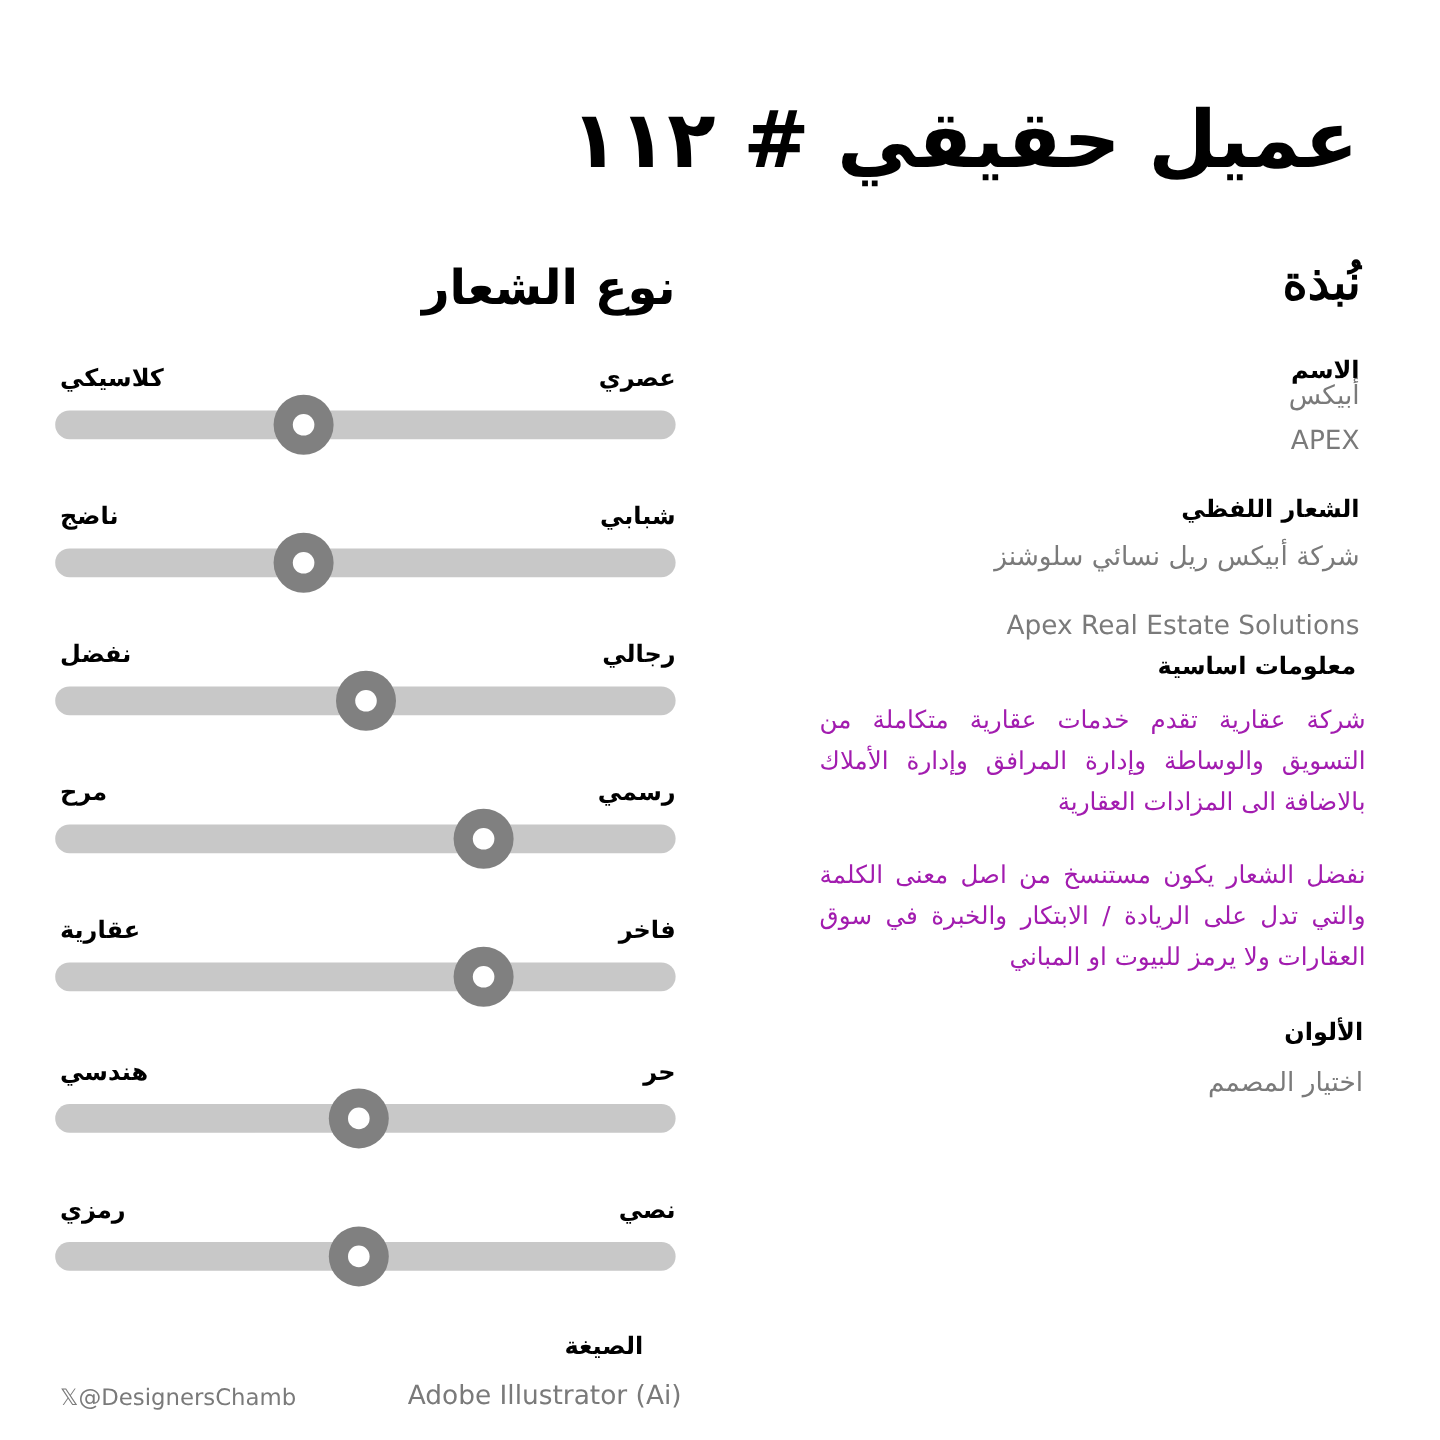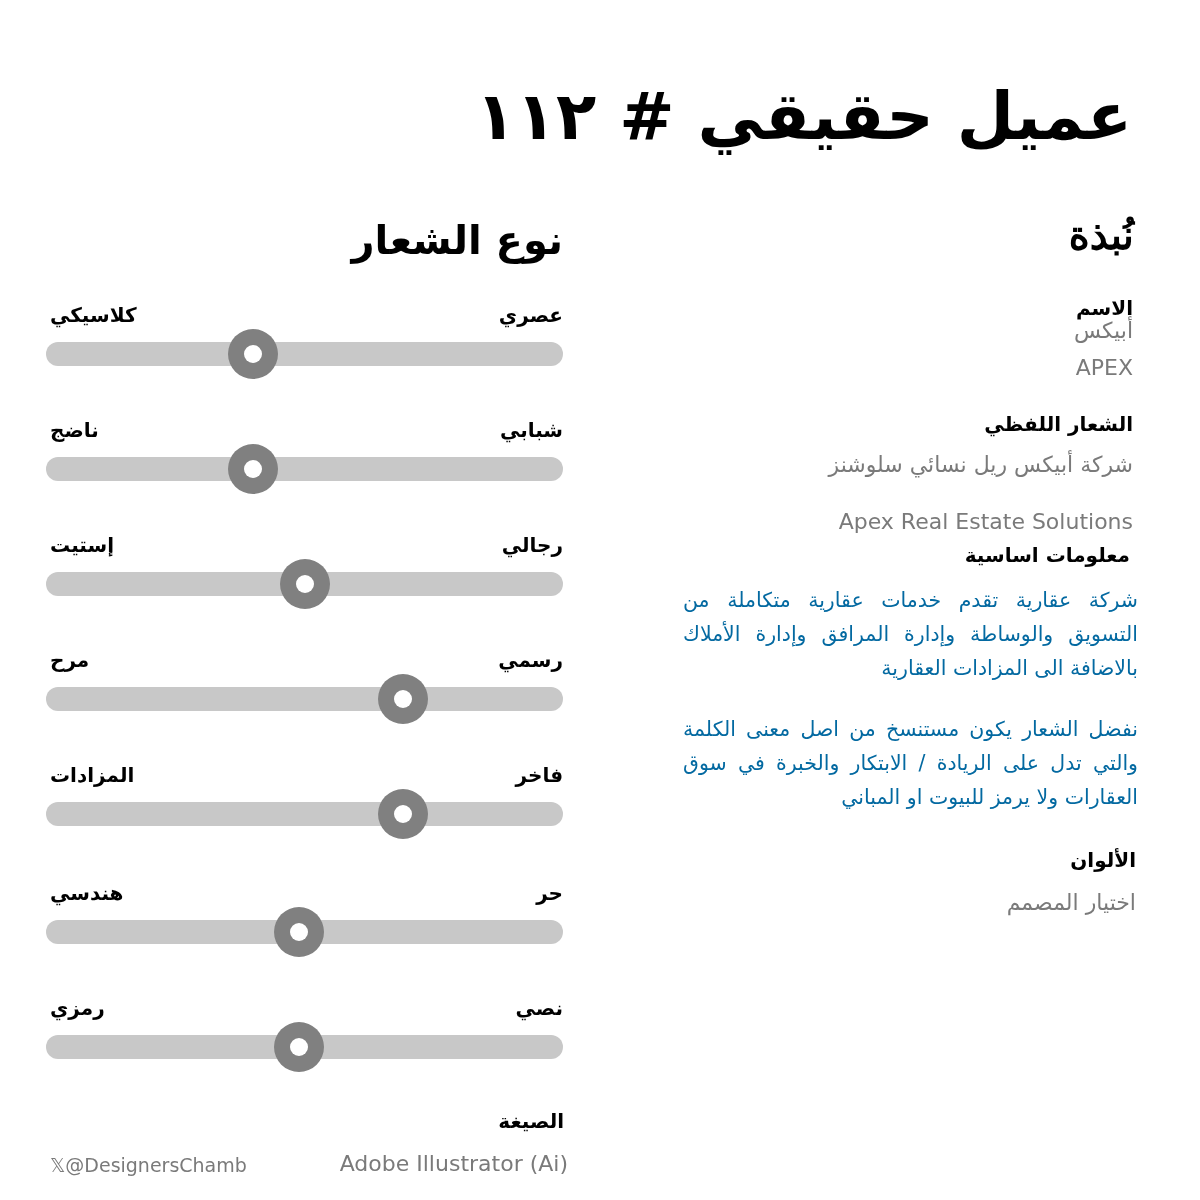--- a/index.html
+++ b/index.html
@@ -4,21 +4,21 @@
 <style>
   html, body { margin:0; padding:0; }
   body { width:1200px; height:1200px; background:#ffffff; position:relative; overflow:hidden;
          font-family: "DejaVu Sans", sans-serif; color:#000; }
   .abs { position:absolute; }
   .title { right:68px; top:72px; font-size:66px; font-weight:bold; direction:rtl; white-space:nowrap; line-height:90px; }
   .h2 { font-size:40px; font-weight:bold; direction:rtl; white-space:nowrap; line-height:56px; }
   .h3 { font-size:20px; font-weight:bold; direction:rtl; white-space:nowrap; line-height:30px; }
   .gray { color:#7a7a7a; font-size:22px; line-height:37px; white-space:nowrap; }
   .rtl { direction:rtl; text-align:right; }
-  .para { color:#0369a1; font-size:20.5px; line-height:34px; direction:rtl; text-align:justify; text-align-last:right; width:455px; }
+  .para { color:#a21caf; font-size:20.5px; line-height:34px; direction:rtl; text-align:justify; text-align-last:right; width:455px; }
   .slider-block { position:absolute; left:46px; width:517px; height:100px; }
   .lbl { position:absolute; top:0; font-size:20px; font-weight:bold; line-height:30px; white-space:nowrap; direction:rtl; }
   .lbl.right { right:0; }
   .lbl.left { left:4px; }
   .track { position:absolute; left:0; top:42px; width:517px; height:24px; border-radius:12px; background:#c8c8c8; }
   .knob { position:absolute; top:29px; width:50px; height:50px; margin-left:-25px; border-radius:50%;
           background:#808080; box-sizing:border-box; }
   .knob::after { content:""; position:absolute; left:16px; top:16px; width:18px; height:18px; border-radius:50%; background:#fff; }
 </style>
 </head>
@@ -53,48 +53,48 @@
       <div class="knob" style="left:206.8px"></div>
     </div>
     <div class="slider-block" style="top: 415px;">
       <div class="lbl right">شبابي</div>
       <div class="lbl left">ناضج</div>
       <div class="track"></div>
       <div class="knob" style="left:206.8px"></div>
     </div>
     <div class="slider-block" style="top: 530px;">
       <div class="lbl right">رجالي</div>
-      <div class="lbl left">إستيت</div>
+      <div class="lbl left">نفضل</div>
       <div class="track"></div>
       <div class="knob" style="left:258.5px"></div>
     </div>
     <div class="slider-block" style="top: 645px;">
       <div class="lbl right">رسمي</div>
       <div class="lbl left">مرح</div>
       <div class="track"></div>
       <div class="knob" style="left:356.72999999999996px"></div>
     </div>
     <div class="slider-block" style="top: 760px;">
       <div class="lbl right">فاخر</div>
-      <div class="lbl left">المزادات</div>
+      <div class="lbl left">عقارية</div>
       <div class="track"></div>
       <div class="knob" style="left:356.72999999999996px"></div>
     </div>
     <div class="slider-block" style="top: 878px;">
       <div class="lbl right">حر</div>
       <div class="lbl left">هندسي</div>
       <div class="track"></div>
       <div class="knob" style="left:253.32999999999998px"></div>
     </div>
     <div class="slider-block" style="top: 993px;">
       <div class="lbl right">نصي</div>
       <div class="lbl left">رمزي</div>
       <div class="track"></div>
       <div class="knob" style="left:253.32999999999998px"></div>
     </div>
   </div>
 
-<div class="abs h3" style="right:636px; top:1106px;">الصيغة</div>
+<div class="abs h3" style="right:664px; top:1106px;">الصيغة</div>
 <div class="abs gray" style="right:632px; top:1145px; font-size:22px;">Adobe Illustrator (Ai)</div>
 
 <div class="abs gray" style="left:50px; top:1147px; font-size:19px;">
   <span>𝕏</span><span>@DesignersChamb</span>
 </div>
 
 </body></html>

